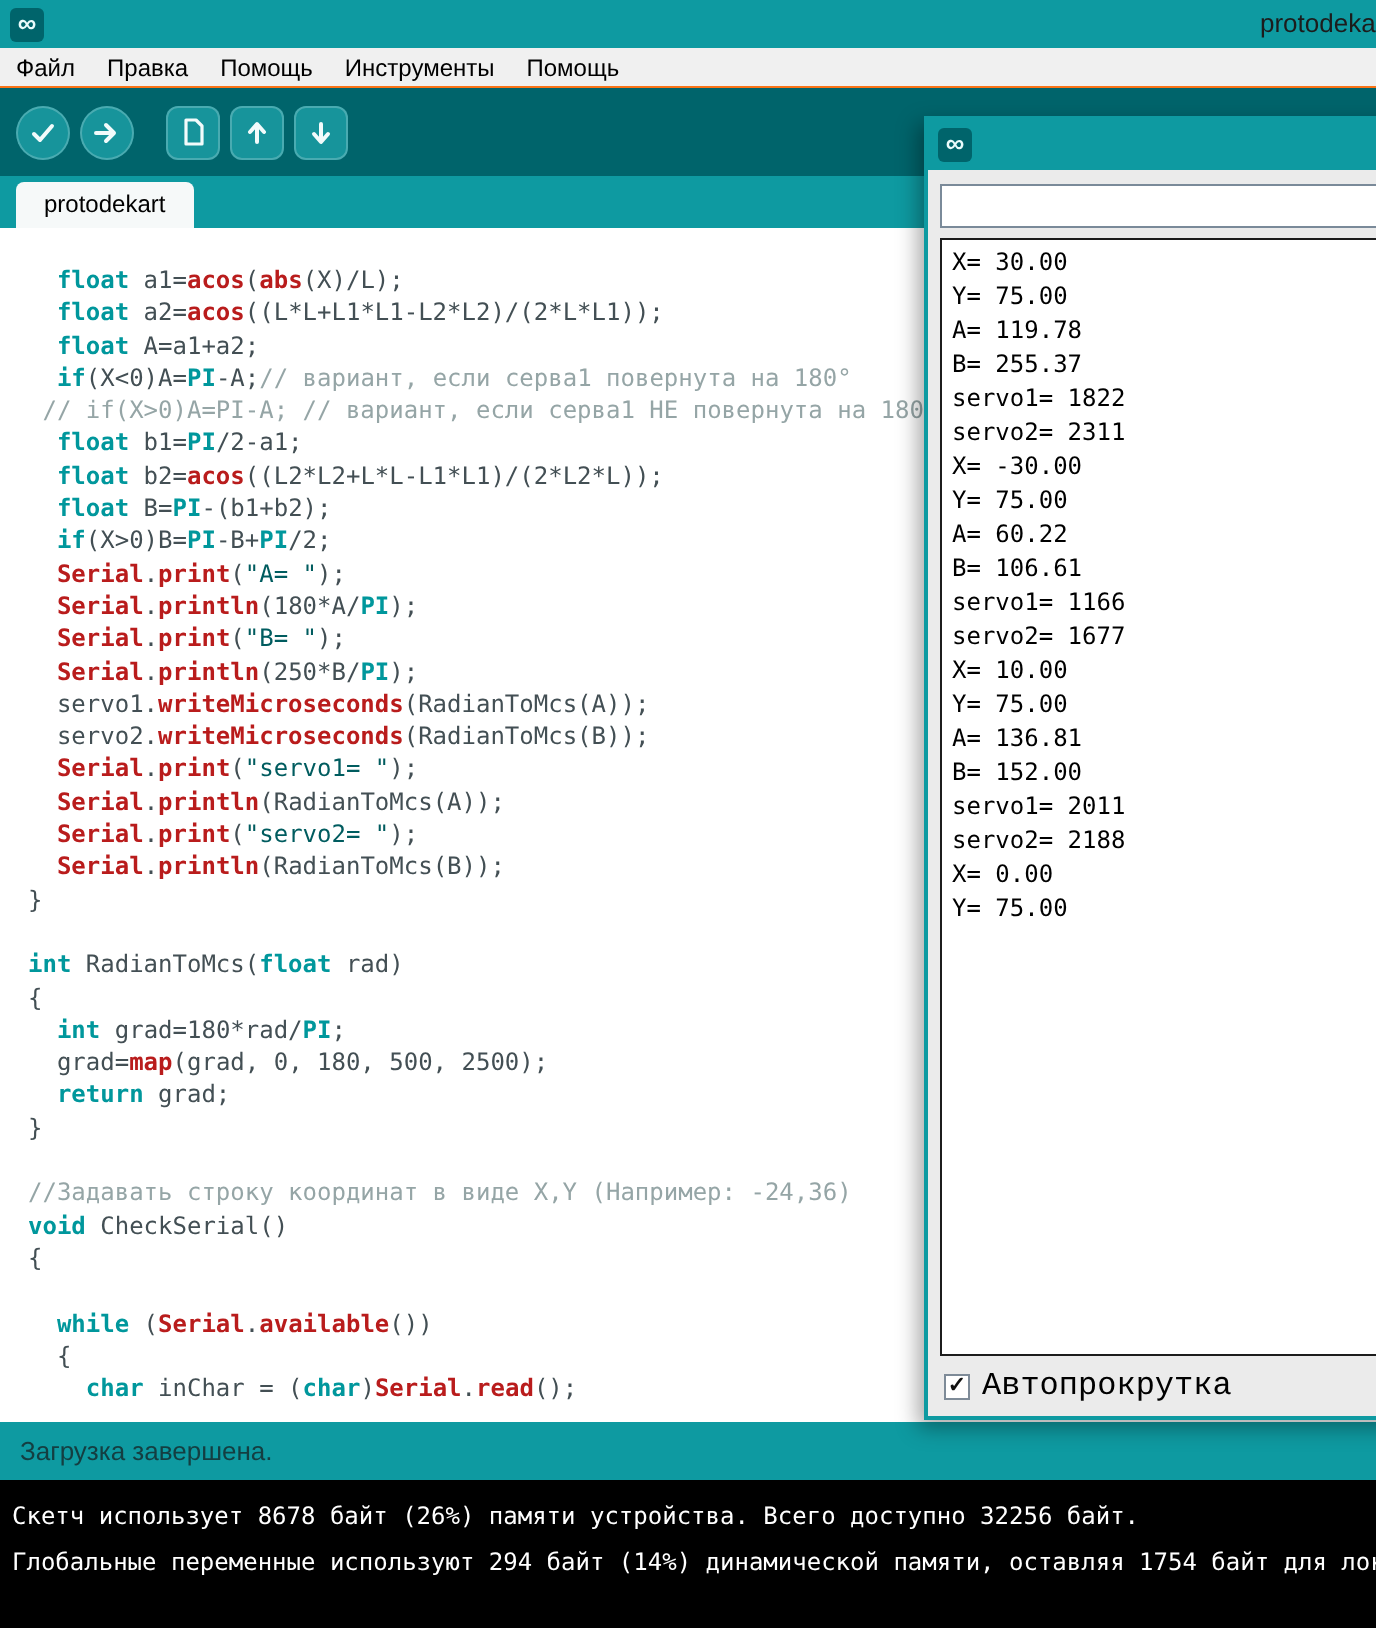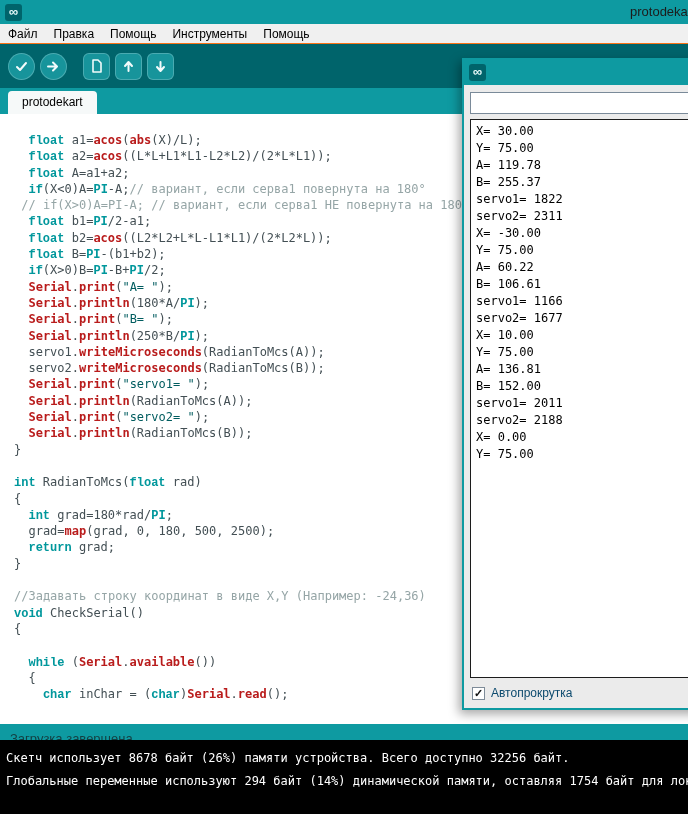--- a/index.html
+++ b/index.html
@@ -24,44 +24,44 @@
   .tb-btn.gap { margin-right:16px; }
   .tb-icon { display:flex; }
 
   
   .tabstrip { position:absolute; left:0; top:88px; width:688px; height:26px; background:#0e9aa1; }
   .tab { position:absolute; left:8px; bottom:0; height:23px; background:#f6f9f9; border-radius:4px 4px 0 0; padding:0 14px; font-size:12px; line-height:23px; color:#000; }
 
   
   .editor { position:absolute; left:0; top:114px; width:688px; height:597px; background:#ffffff; font-family:"DejaVu Sans Mono", monospace; font-size:12px; padding:18px 0 0 14px; overflow:hidden; }
   .code-line { height:16.3px; line-height:16.3px; white-space:pre; }
-  .kw { color:#00979c; font-weight:bold;font-family:Liberation Mono, monospace; }
+  .kw { color:#00979c; font-weight:bold; }
   .fn { color:#b91c1c; font-weight:bold; }
   .str { color:#005c5f; }
   .cm { color:#95a5a6; }
   .pl { color:#434f54; }
 
   
-  .statusbar { position:absolute; left:0; top:711px; width:688px; height:29px; background:#0e9aa1; display:flex; align-items:center; padding-left:10px; font-size:13px; color:#143e41;margin-top:13px; }
+  .statusbar { position:absolute; left:0; top:711px; width:688px; height:29px; background:#0e9aa1; display:flex; align-items:center; padding-left:10px; font-size:13px; color:#143e41; }
 
   
   .console { position:absolute; left:0; top:740px; width:688px; height:74px; background:#000; color:#fff; font-family:"DejaVu Sans Mono", monospace; font-size:12px; padding:7px 8px 0 6px; overflow:hidden; }
   .console-line { height:23px; line-height:23px; white-space:pre; }
 
   
   .serial-window { position:absolute; left:462px; top:58px; width:240px; height:652px; background:#ebebeb; border:2px solid #0e9aa1; box-shadow:-3px 4px 10px rgba(0,0,0,0.35); display:flex; flex-direction:column; z-index:10; }
   .sm-titlebar { height:25px; background:#0e9aa1; display:flex; align-items:center; padding:0 5px; flex:0 0 auto; }
   .sm-input-row { padding:7px 6px 5px 6px; flex:0 0 auto; }
   .sm-input { width:100%; height:22px; border:1px solid #7a8a99; background:#fff; font-size:12px; padding:0 4px; font-family:"Liberation Sans", sans-serif; }
   .sm-output { flex:1 1 auto; margin:0 6px; background:#fff; border:1px solid #1c1c1c; font-family:"DejaVu Sans Mono", monospace; font-size:12px; color:#000; padding:3px 5px; overflow:hidden; }
   .sm-line { height:17px; line-height:17px; white-space:pre; }
   .sm-bottom { height:30px; flex:0 0 auto; display:flex; align-items:center; padding:0 8px; }
   .sm-checkbox { width:13px; height:13px; background:#fff; border:1px solid #7e8b98; display:inline-flex; align-items:center; justify-content:center; font-size:11px; line-height:11px; color:#111; margin-right:6px; cursor:pointer; }
   .sm-checkbox.checked::before { content:"✓"; font-weight:bold; }
-  .sm-autoscroll-label { font-size:12px; color:#0c4a6e; }
+  .sm-autoscroll-label { font-size:16px; color:#000000;font-family:Liberation Mono, monospace; }
 </style>
 </head>
 <body>
 
 <div id="app">
 
   <div class="titlebar">
     <span class="app-icon"></span>
     <span class="title-text">protodekart</span>
   </div>

